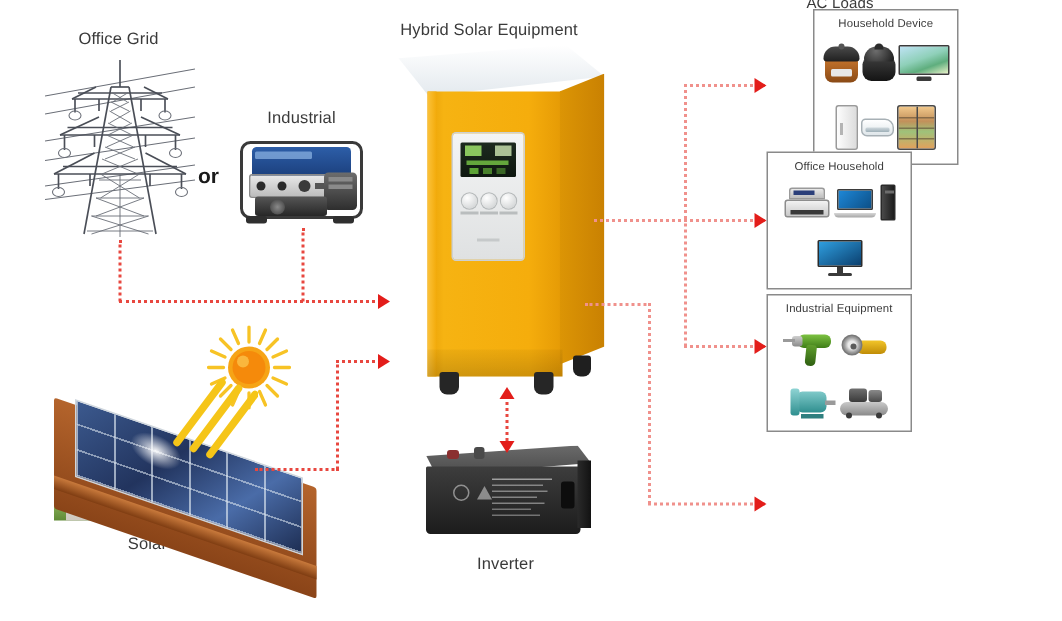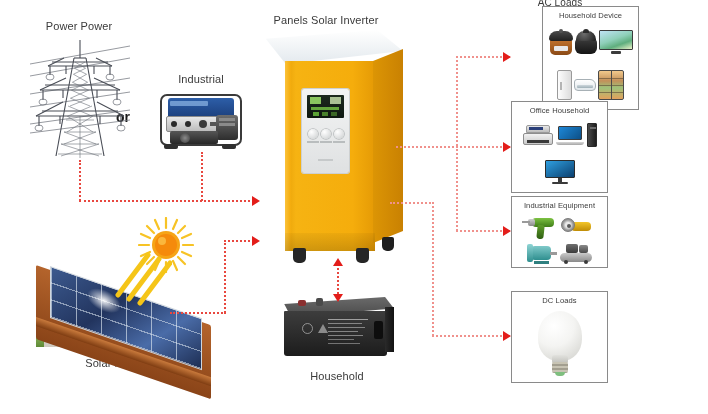--- a/index.html
+++ b/index.html
@@ -184,26 +184,26 @@
   .orlbl {
     position:absolute; font-weight:bold; font-size:14px; color:#1a1a1a;
     font-family: "Liberation Sans", sans-serif;
   }
 </style>
 </head>
 <body>
 
 <div id="stage">
 
-  <div class="lbl ctr" style="left:79px; top:20px;">Power Power</div>
+  <div class="lbl ctr" style="left:79px; top:20px;">Office Grid</div>
   <div class="lbl ctr" style="left:201px; top:73px;">Industrial</div>
-  <div class="orlbl" style="left:116px; top:109px;">or</div>
-  <div class="lbl ctr" style="left:326px; top:14px;">Panels Solar Inverter</div>
+  <div class="orlbl" style="left:132px; top:109px;">or</div>
+  <div class="lbl ctr" style="left:326px; top:14px;">Hybrid Solar Equipment</div>
   <div class="lbl ctr" style="left:117px; top:357px;">Solar Panels</div>
-  <div class="lbl ctr" style="left:337px; top:370px;">Household</div>
+  <div class="lbl ctr" style="left:337px; top:370px;">Inverter</div>
   <div class="lbl ctr" style="left:560px; top:-3px; font-size:10px;">AC Loads</div>
 
   <svg id="pylon" style="left:30px; top:32px;" width="100" height="132" viewBox="0 0 100 132">
     <g stroke="#6a6e77" stroke-width="0.7" fill="none">
 
       <line x1="0" y1="32" x2="100" y2="14"></line>
       <line x1="0" y1="44" x2="100" y2="26"></line>
       <line x1="0" y1="62" x2="100" y2="46"></line>
       <line x1="0" y1="75" x2="100" y2="60"></line>
       <line x1="0" y1="92" x2="100" y2="78"></line>
@@ -468,21 +468,21 @@
       </div>
       <div class="dev tower"></div>
       <div class="dev mon">
         <div class="scr"></div>
           <div class="nk"></div>
           <div class="ft"></div>
       </div>
     </div>
   </div>
 
-  <div class="loadbox" style="top:196px; height:72px;justify-content:center;">
+  <div class="loadbox" style="top:196px; height:92px;justify-content:center;">
     <div class="cap">Industrial Equipment</div>
     <div class="loadgrid" style="gap:3px;">
       <div class="dev drill">
         <div class="b"></div>
           <div class="g"></div>
           <div class="ch"></div>
           <div class="bit"></div>
       </div>
       <div class="dev grind">
         <div class="b"></div>
@@ -497,31 +497,20 @@
       <div class="dev comp">
         <div class="tk"></div>
           <div class="mt"></div>
           <div class="pm"></div>
         <div class="w" style="left:4px"></div>
           <div class="w" style="right:4px"></div>
       </div>
     </div>
   </div>
 
-  <div class="loadbox" style="top:291px; height:92px;">
-    <div class="cap">DC Loads</div>
-    <div class="loadgrid">
-      <div class="dev bulb">
-        <div class="gl"></div>
-          <div class="nk"></div>
-          <div class="sc"></div>
-          <div class="tip"></div>
-      </div>
-    </div>
-  </div>
 
   <div class="vline" style="left:79px; top:160px; height:41px;"></div>
   <div class="hline" style="left:79px; top:200px; width:175px;"></div>
 
   <div class="vline" style="left:201px; top:152px; height:49px;"></div>
   <div class="arw r" style="left:252px; top:196px;"></div>
 
   <div class="hline" style="left:170px; top:312px; width:56px;"></div>
   <div class="vline" style="left:224px; top:240px; height:73px;"></div>
   <div class="hline" style="left:224px; top:240px; width:30px;"></div>

